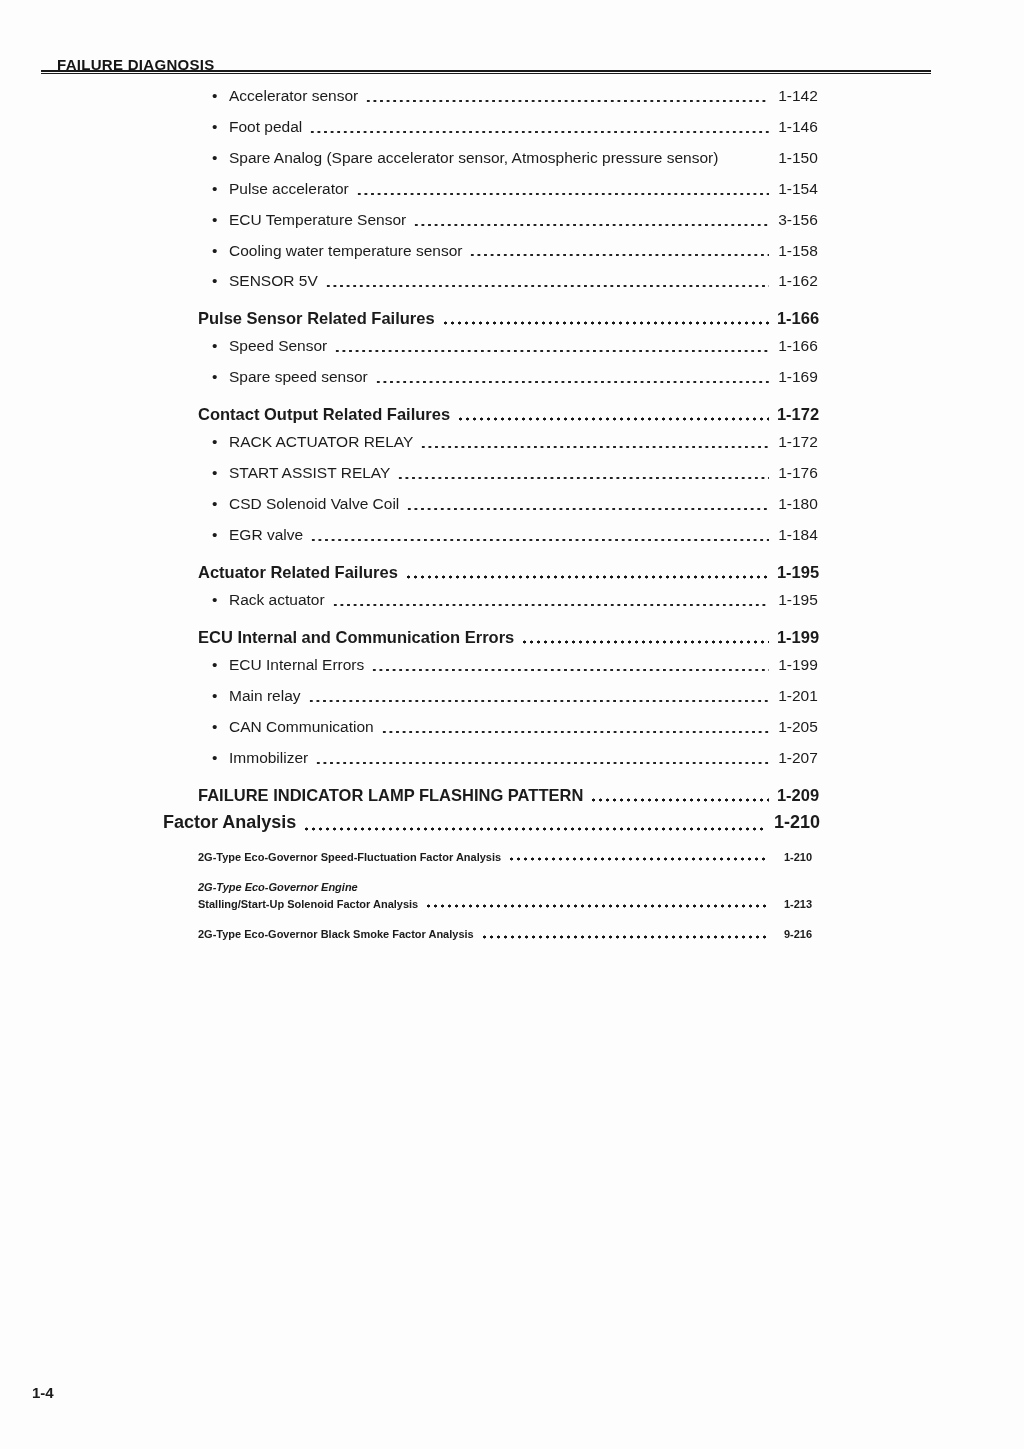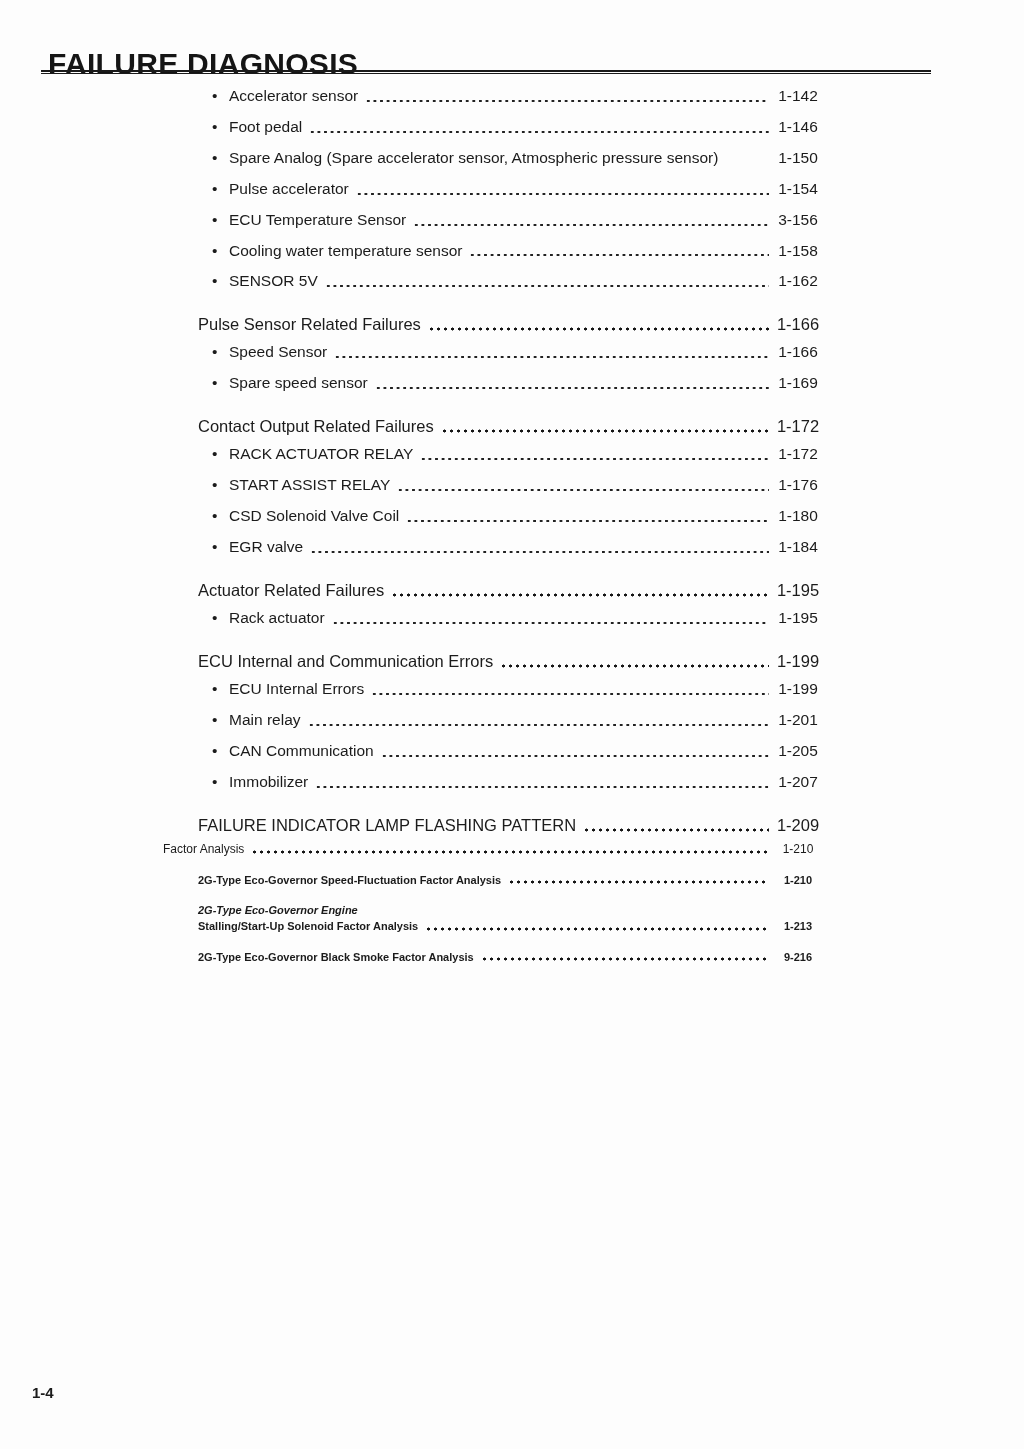--- a/index.html
+++ b/index.html
@@ -8,44 +8,44 @@
     background: #fdfdfd;
     color: #1b1b1b;
     font-family: "Liberation Sans", sans-serif;
     position: relative;
     overflow: hidden;
   }
   .page { position: absolute; inset: 0; }
 
   .page-title {
     position: absolute; left: 41px; top: 40px;
-    margin: 7px;
-    font-size: 30px; font-weight: 700; letter-spacing: 0.3px;
+    margin: 16px;
+    font-size: 15px; font-weight: 700; letter-spacing: 0.3px;
     color: #151515;
   }
   .header-rule {
     position: absolute; left: 41px; top: 70px;
     width: 890px; height: 4px;
     border-top: 2.5px solid #1a1a1a;
     border-bottom: 1px solid #1a1a1a;
     box-sizing: border-box;
   }
 
   .toc {
     position: absolute; left: 163px; top: 87px;
     width: 657px;
   }
 
   .row { margin-top: 12px; font-size: 15.5px; }
   .row:first-child { margin-top: 0; }
   .line { display: flex; align-items: flex-end; line-height: 1.22; }
 
   .row.bullet  { padding-left: 49px; }
-  .row.section { padding-left: 35px; font-size: 16.5px; font-weight: 400; margin-top: 23px; }
-  .row.chapter { padding-left: 0;    font-size: 12px;   font-weight: 400; margin-top: 9px; }
+  .row.section { padding-left: 35px; font-size: 16.5px; font-weight: 700; margin-top: 17px; }
+  .row.chapter { padding-left: 0;    font-size: 18px;   font-weight: 700; margin-top: 9px; }
   .row.sub     { padding-left: 35px; font-size: 11px; font-weight: 700; margin-top: 17px; }
 
   .row.section + .row.bullet  { margin-top: 9px; }
   .row.section + .row.chapter { margin-top: 7px; }
   .row.sub .line1 { margin-bottom: 3px; font-style: italic; }
 
   .bullet-dot { flex: 0 0 17px; }
 
   .leader {
     flex: 1 1 auto;

